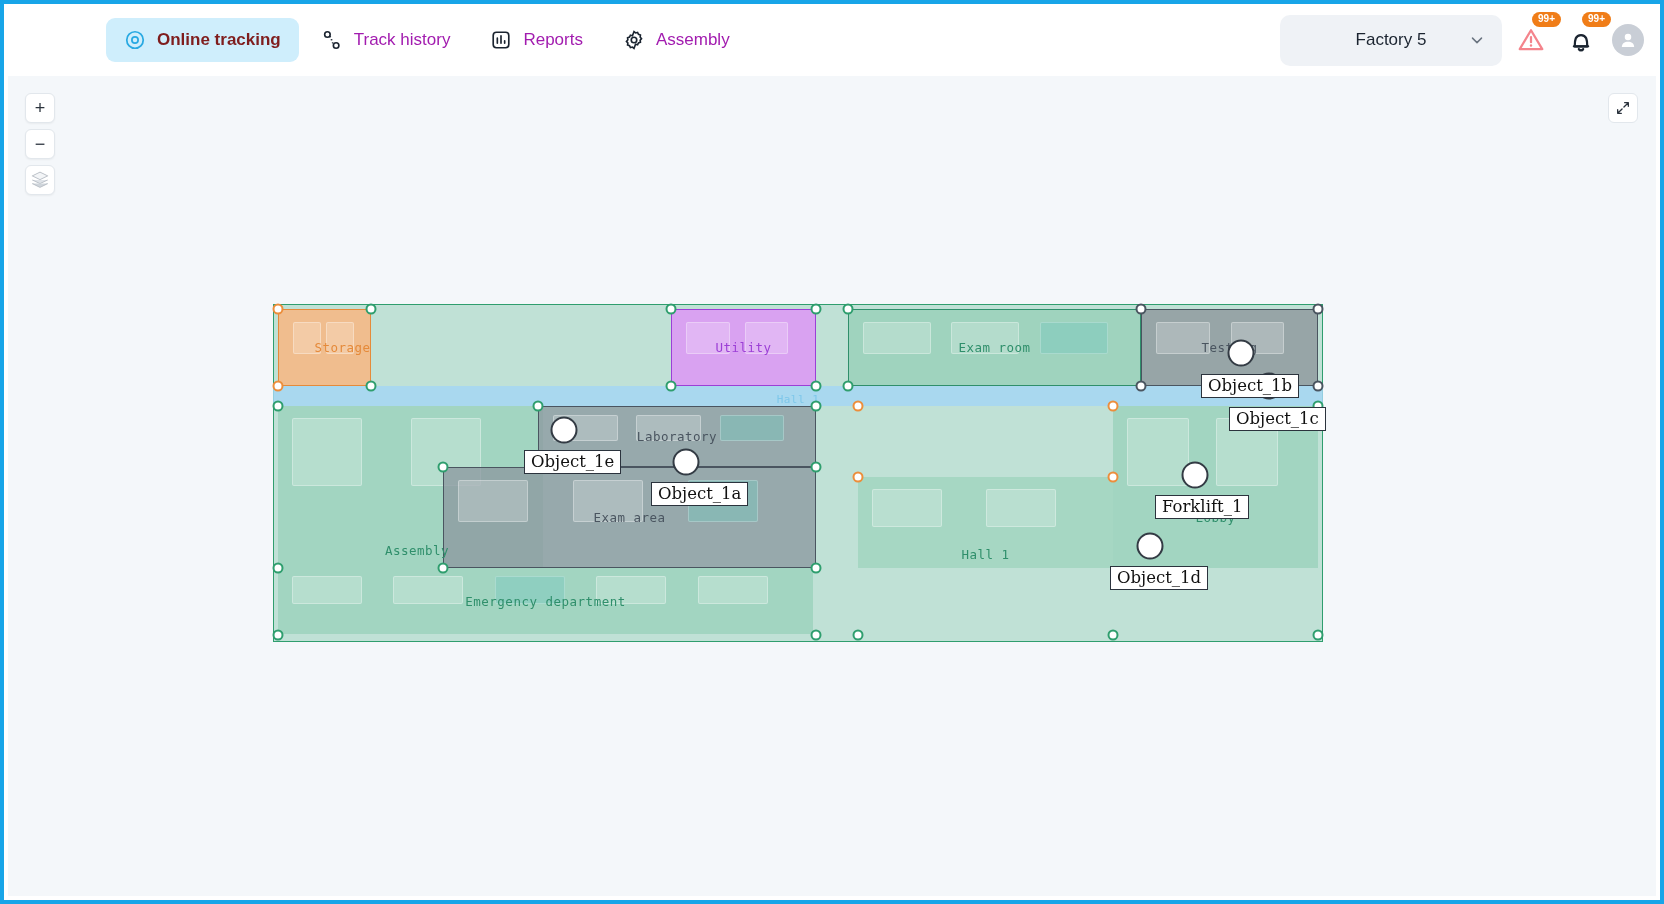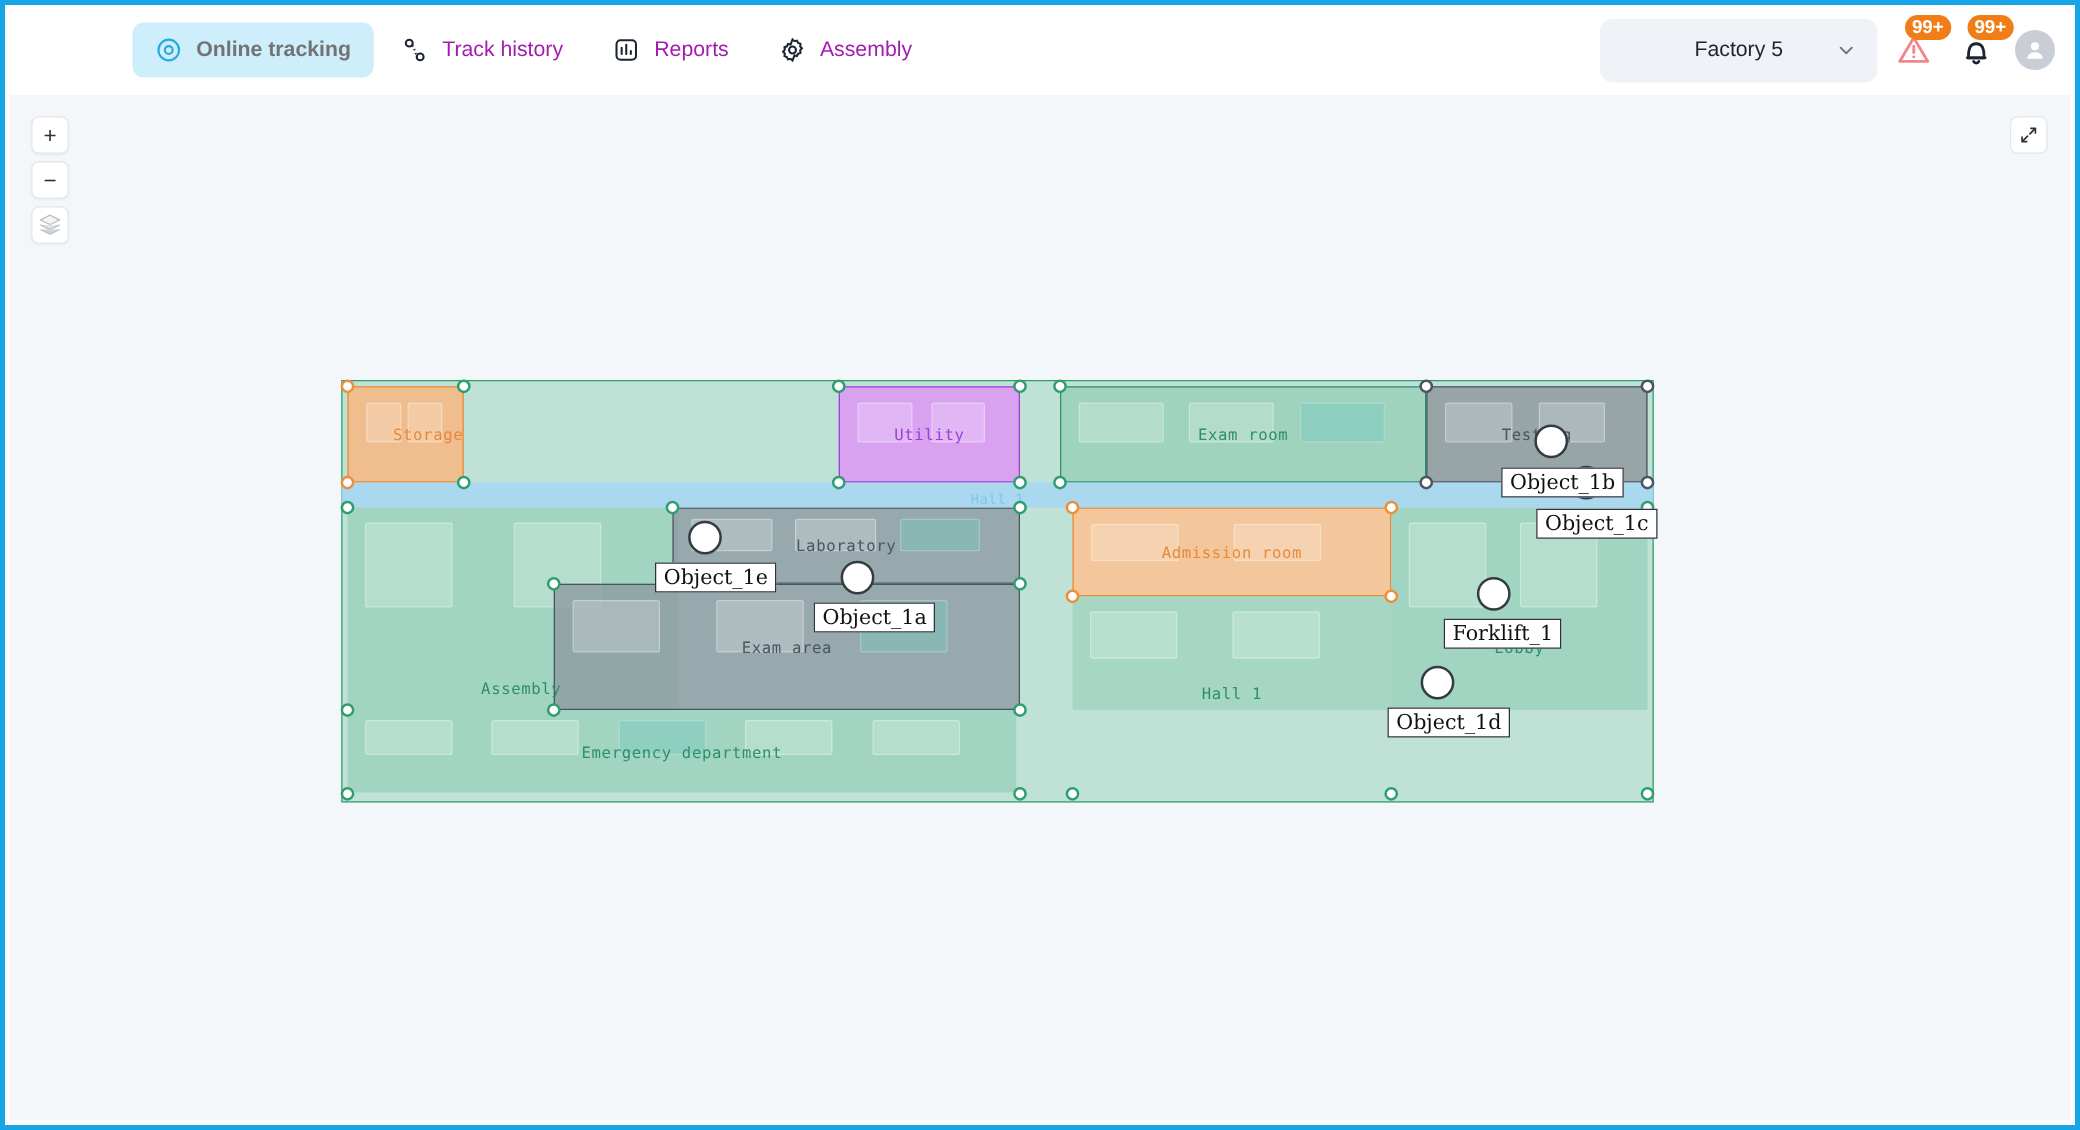--- a/index.html
+++ b/index.html
@@ -33,21 +33,21 @@
     gap: 11px;
     padding: 11px 18px;
     border-radius: 9px;
     cursor: pointer;
     color: #a21caf;
     font-size: 17px;
     white-space: nowrap;
   }
   .nav-item.active {
     background: #cfeefc;
-    color: #737373;
+    color: #7f1d1d;
     font-weight: 600;
   }
   .nav-icon { display: flex; align-items: center; justify-content: center; width: 22px; height: 22px; }
 
   .header-right {
     margin-left: auto;
     display: flex;
     align-items: center;
     gap: 0px;
     padding-right: 16px;
@@ -78,21 +78,21 @@
     position: relative;
     cursor: pointer;
     margin-left: 8px;
   }
   .badge {
     position: absolute;
     top: -7px;
     right: -9px;
     background: #f07d18;
     color: #ffffff;
-    font-size: 15px;
+    font-size: 10px;
     font-weight: 700;
     border-radius: 10px;
     padding: 2px 6px 3px 6px;
     line-height: 1;
     min-width: 28px;
     text-align: center;
     z-index: 4;
   }
   .avatar {
     width: 32px; height: 32px;
@@ -339,25 +339,20 @@
         <div class="furn" style="left: 14px; top: 8px; width: 64.6512px; height: 25.62px;"></div>
         <div class="furn" style="left: 97.3333px; top: 8px; width: 64.6512px; height: 25.62px;"></div>
         <div class="furn dark" style="left: 180.667px; top: 8px; width: 64.6512px; height: 25.62px;"></div>
         <span style="position: relative; z-index: 3;">Laboratory</span>
       </div>
       <div class="zone" style="left: 170px; top: 163px; width: 373px; height: 101px; background: rgba(140, 152, 160, 0.78); color: rgb(74, 85, 96); border: 1.4px solid rgb(74, 85, 96);">
         <div class="furn" style="left: 14px; top: 12px; width: 70px; height: 42.42px;"></div>
         <div class="furn" style="left: 129px; top: 12px; width: 70px; height: 42.42px;"></div>
         <div class="furn dark" style="left: 244px; top: 12px; width: 70px; height: 42.42px;"></div>
         <span style="position: relative; z-index: 3;">Exam area</span>
-      </div>
-      <div class="zone" style="left: 585px; top: 102px; width: 255px; height: 71px; background: rgba(247, 196, 150, 0.92); color: rgb(229, 138, 58); border: 1.4px solid rgb(229, 138, 58);">
-        <div class="furn" style="left: 14px; top: 12px; width: 70px; height: 29.82px;"></div>
-        <div class="furn" style="left: 127.5px; top: 12px; width: 70px; height: 29.82px;"></div>
-        <span style="position: relative; z-index: 3;">Admission room</span>
       </div>
       <div class="zone" style="left: 840px; top: 102px; width: 205px; height: 162px; background: rgba(150, 208, 184, 0.72); color: rgb(47, 143, 107); border: none; align-items: flex-start; padding-top: 104px;">
         <div class="furn" style="left: 14px; top: 12px; width: 62.1212px; height: 68.04px;"></div>
         <div class="furn" style="left: 102.5px; top: 12px; width: 62.1212px; height: 68.04px;"></div>
         <span style="position: relative; z-index: 3;">Lobby</span>
       </div>
       <div class="zone" style="left: 585px; top: 173px; width: 255px; height: 91px; background: rgba(150, 208, 184, 0.62); color: rgb(47, 143, 107); border: none; align-items: flex-end; padding-bottom: 6px;">
         <div class="furn" style="left: 14px; top: 12px; width: 70px; height: 38.22px;"></div>
         <div class="furn" style="left: 127.5px; top: 12px; width: 70px; height: 38.22px;"></div>
         <span style="position: relative; z-index: 3;">Hall 1</span>

